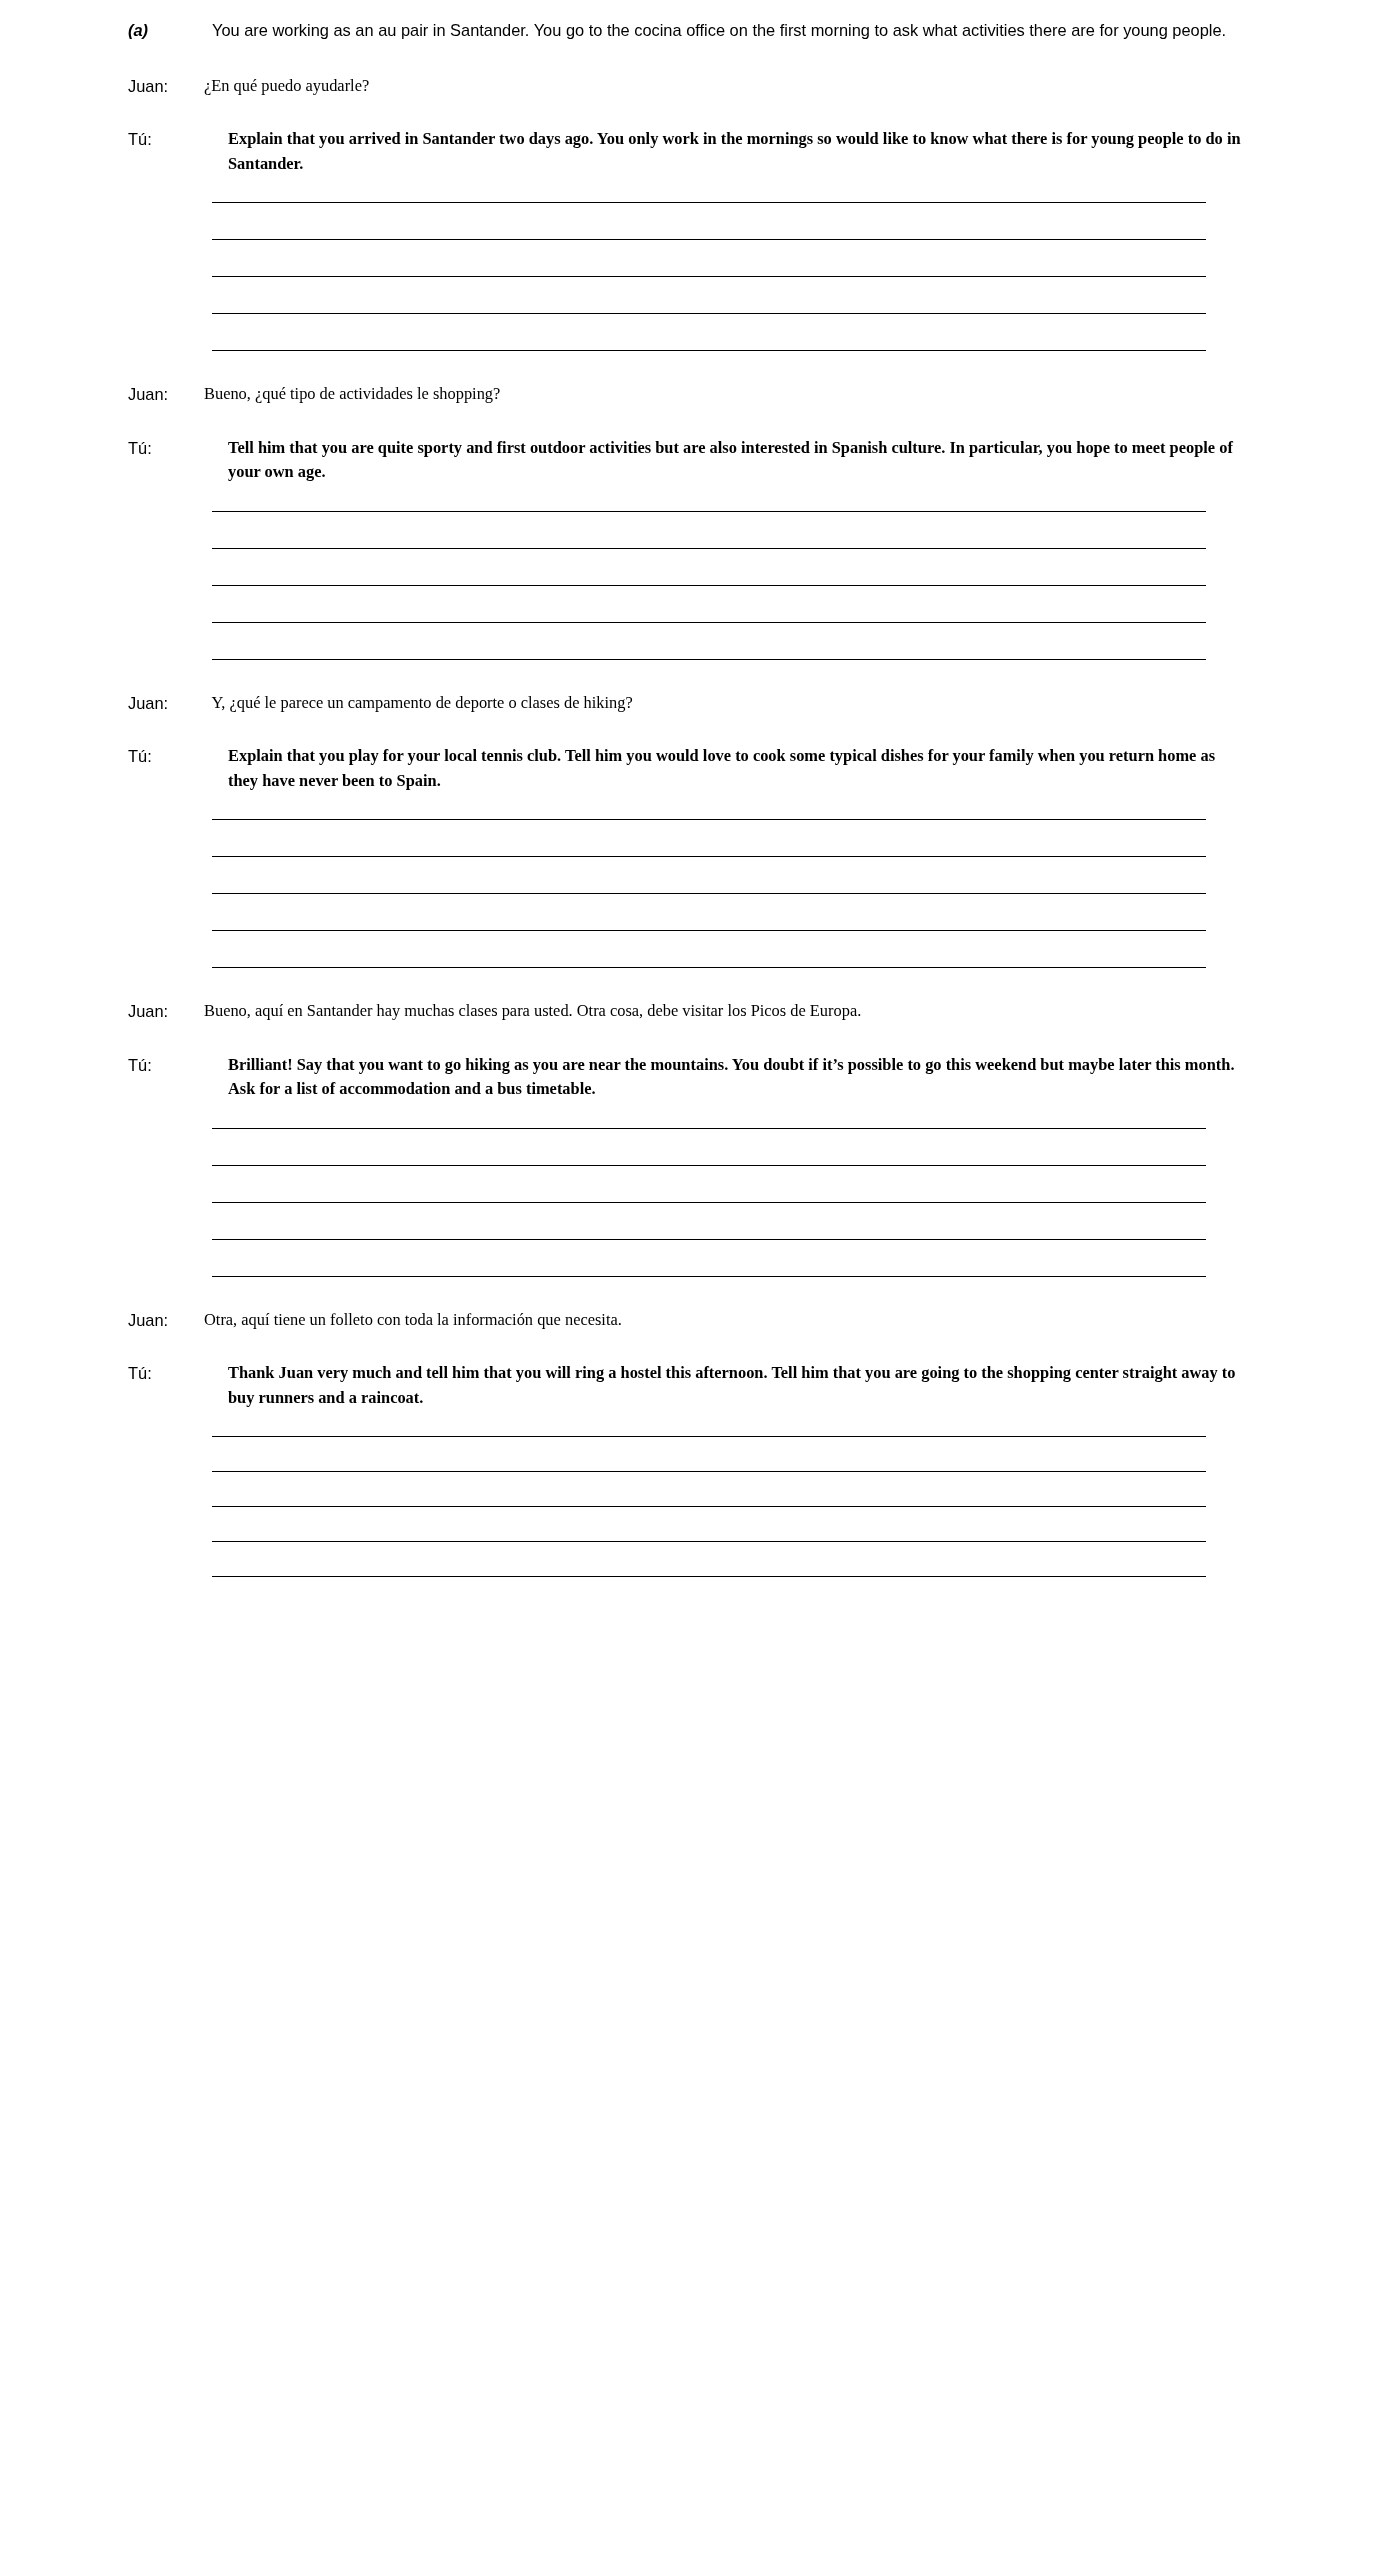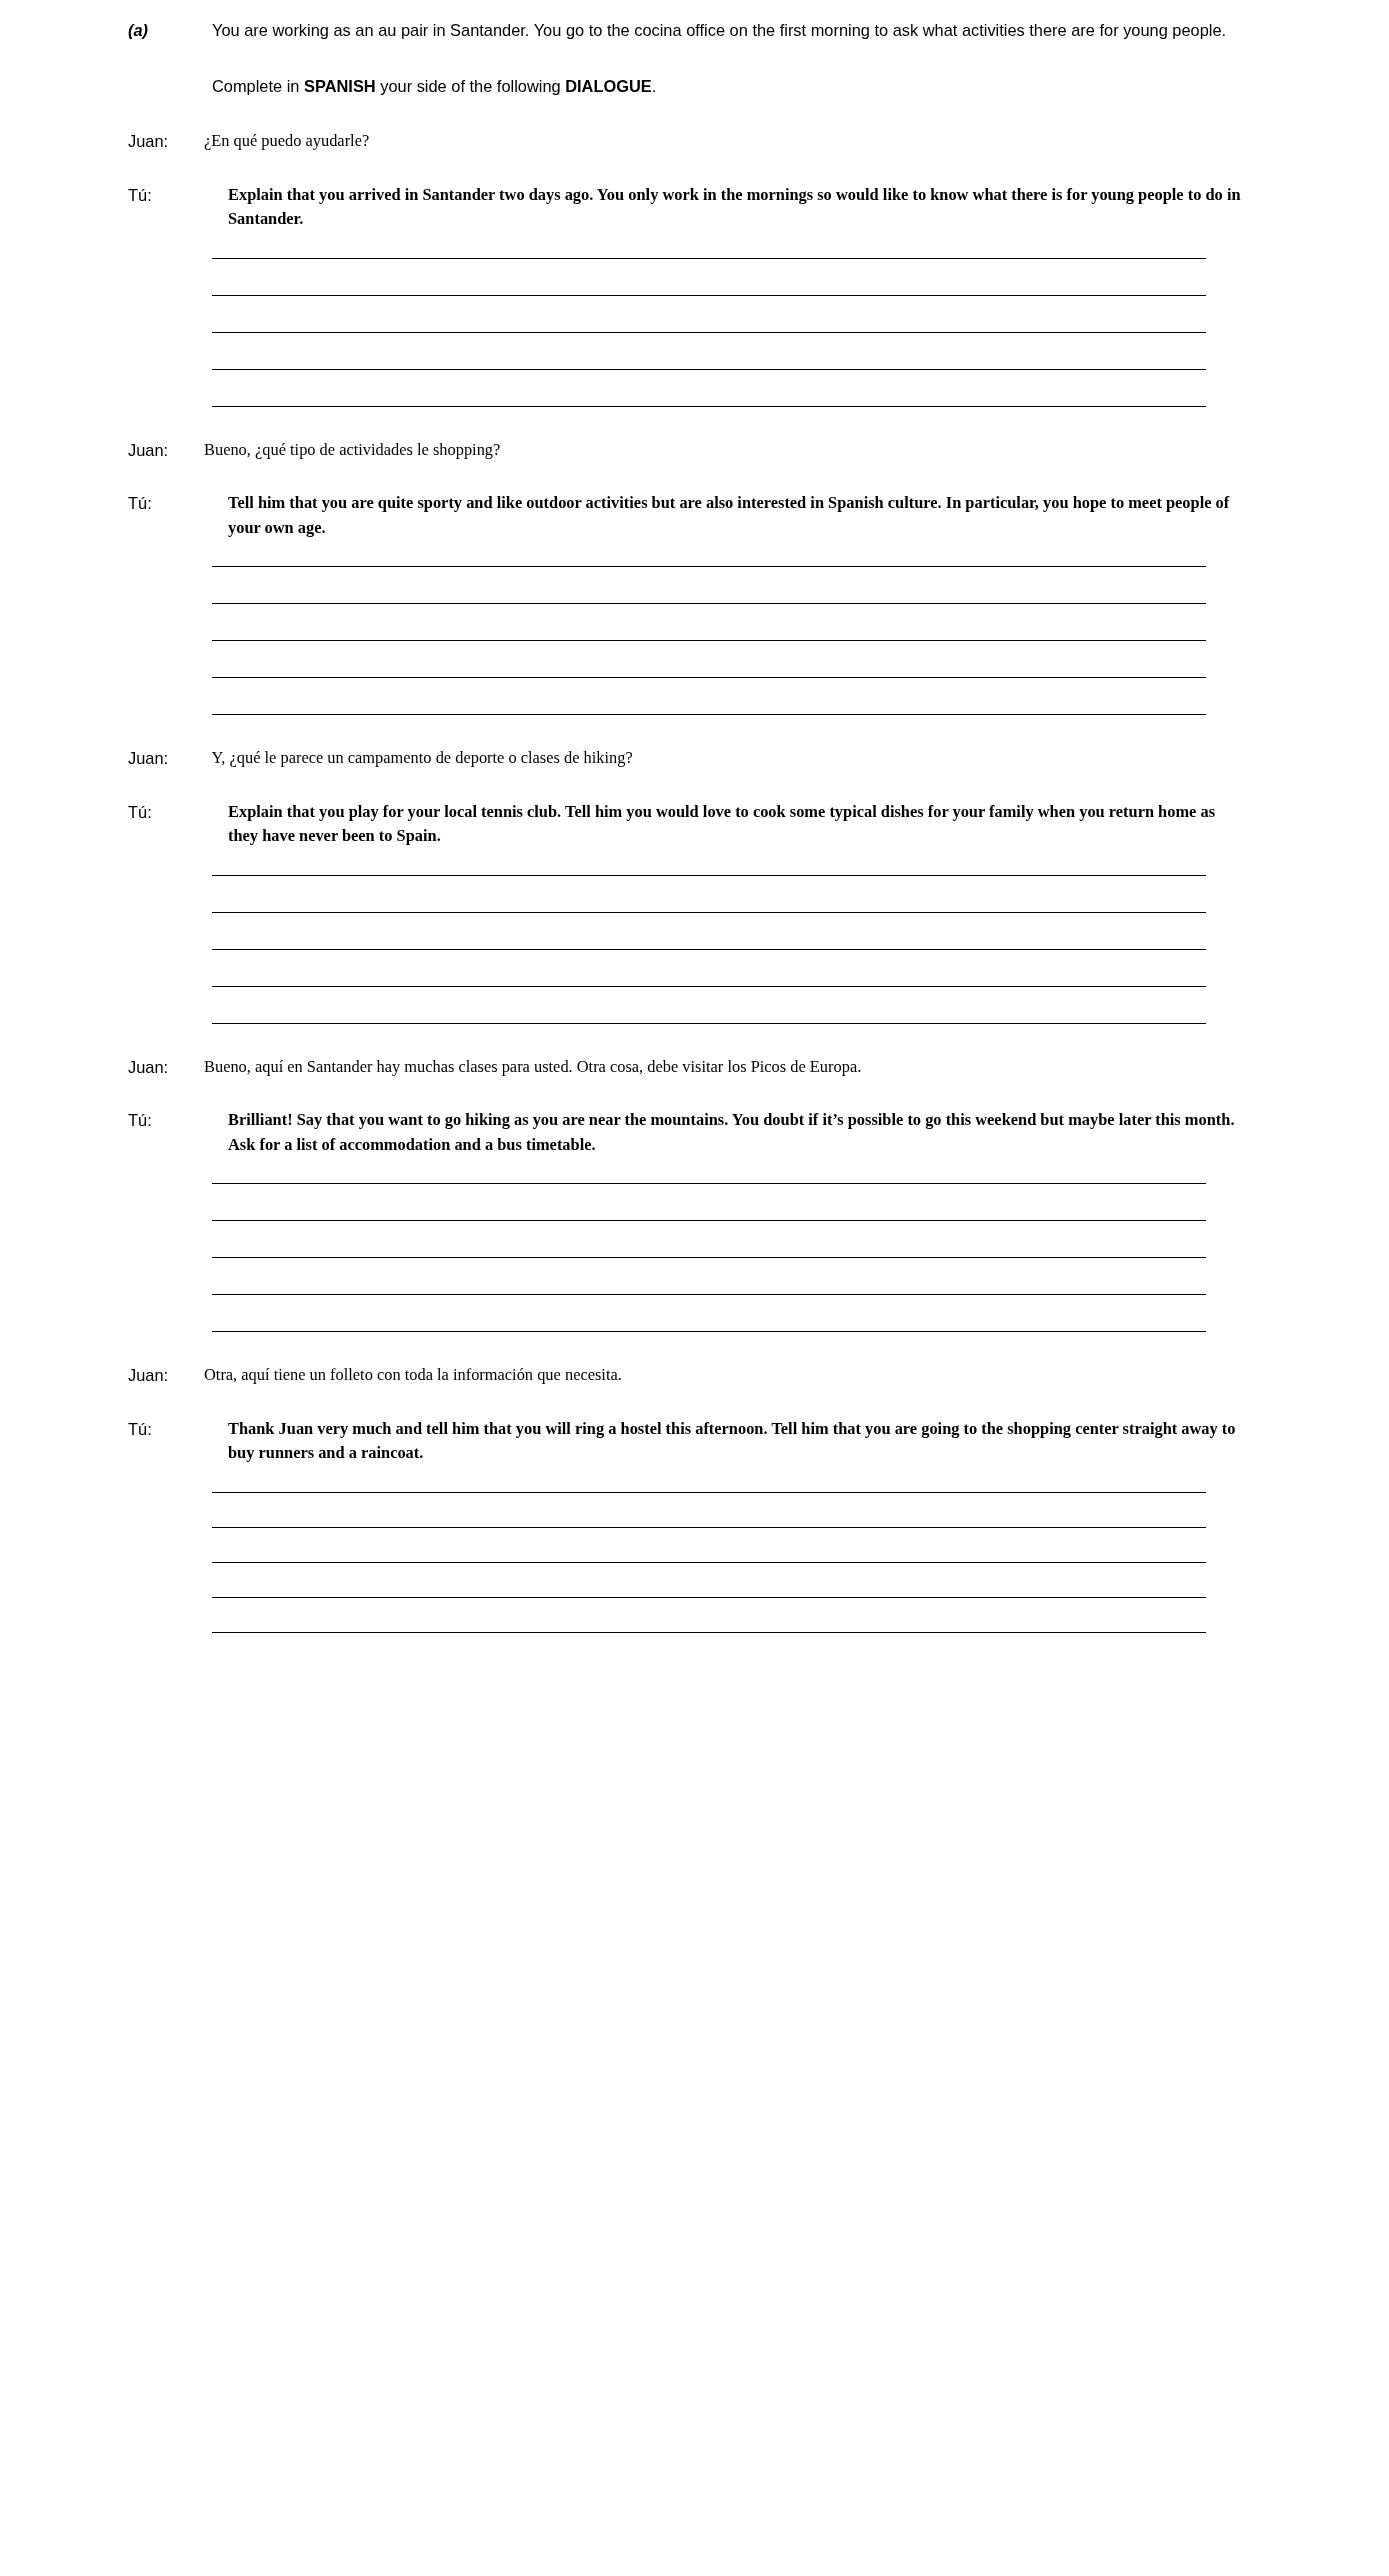--- a/index.html
+++ b/index.html
@@ -100,23 +100,20 @@
 <body>
 
 <div class="page">
   <div class="content">
 
     <div class="intro-row">
       <div class="intro-label">(a)</div>
       <div class="intro-text">You are working as an au pair in Santander. You go to the cocina office on the first morning to ask what activities there are for young people.</div>
     </div>
 
-    <div class="instruction">
-      <span>Complete in </span><b>SPANISH</b><span> your side of the following </span><b>DIALOGUE</b><span>.</span>
-    </div>
 
     <div class="turn juan">
       <div class="speaker">Juan:</div>
       <div class="line">¿En qué puedo ayudarle?</div>
     </div>
     <div class="turn">
       <div class="speaker tu">Tú:</div>
       <div class="line prompt">Explain that you arrived in Santander two days ago. You only work in the mornings so would like to know what there is for young people to do in Santander.</div>
     </div>
     <div class="answer-lines">
@@ -126,21 +123,21 @@
       <div class="rule"></div>
       <div class="rule"></div>
     </div>
 
     <div class="turn juan">
       <div class="speaker">Juan:</div>
       <div class="line">Bueno, ¿qué tipo de actividades le shopping?</div>
     </div>
     <div class="turn">
       <div class="speaker tu">Tú:</div>
-      <div class="line prompt">Tell him that you are quite sporty and like outdoor activities but are also interested in Spanish culture. In particular, you hope to meet people of your own age.</div>
+      <div class="line prompt">Tell him that you are quite sporty and first outdoor activities but are also interested in Spanish culture. In particular, you hope to meet people of your own age.</div>
     </div>
     <div class="answer-lines">
       <div class="rule"></div>
       <div class="rule"></div>
       <div class="rule"></div>
       <div class="rule"></div>
       <div class="rule"></div>
     </div>
 
     <div class="turn juan">

